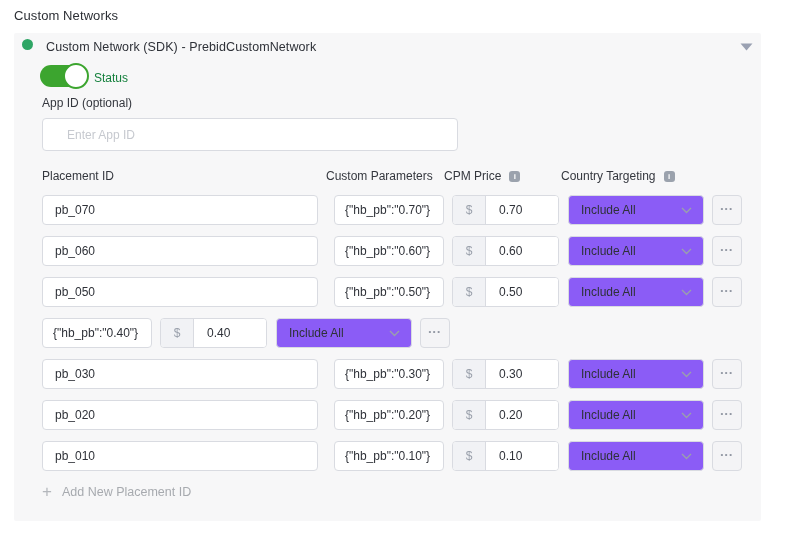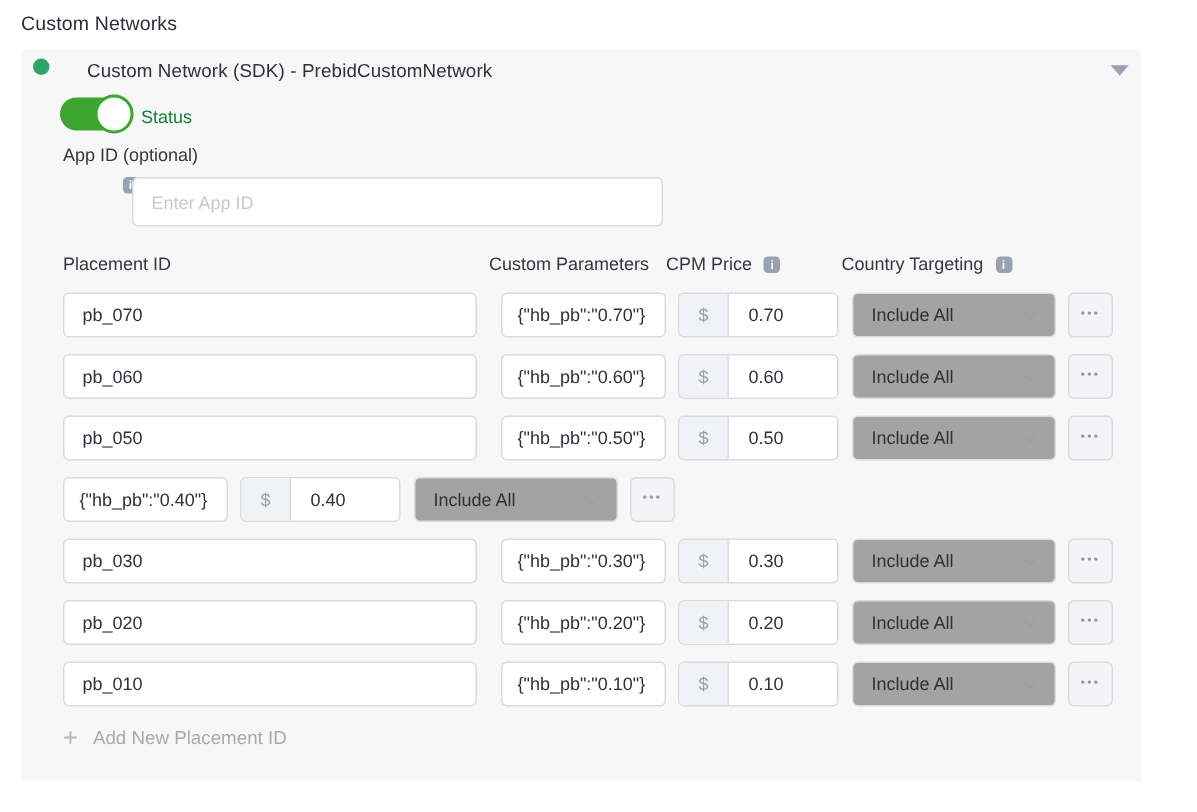--- a/index.html
+++ b/index.html
@@ -16,21 +16,21 @@
   .card {
     position: absolute; left: 14px; top: 33px; width: 747px; height: 488px;
     background: #f7f7f8; border-radius: 2px;
   }
   
   .status-dot {
     position: absolute; left: 8px; top: 6px; width: 11px; height: 11px;
     border-radius: 50%; background: #2ea565;
   }
   .card-title {
-    position: absolute; left: 44px; top: 7px;
+    position: absolute; left: 32px; top: 7px;
     font-size: 12.5px; color: #2e3138; letter-spacing: .1px;
   }
   .expand-chevron {
     position: absolute; right: 8px; top: 10px; width: 13px; height: 8px;
     cursor: pointer; line-height: 0;
   }
   
   .toggle {
     position: absolute; left: 26px; top: 32px; width: 46px; height: 22px;
     border-radius: 12px; background: #3ca52f; cursor: pointer;
@@ -55,23 +55,22 @@
     cursor: pointer;
   }
   
   input {
     font-family: "Liberation Sans", sans-serif;
     border: 1px solid #d9dbe1; border-radius: 4px; background: #ffffff;
     font-size: 12px; color: #2e3138; outline: none;
   }
   input::placeholder { color: #c6c9cf; }
   .appid-input {
-    position: absolute; left: 28px; top: 85px; width: 354px; height: 33px;
-    padding: 0 12px;
-    margin-left: 46px;
+    position: absolute; left: 28px; top: 85px; width: 416px; height: 33px;
+    padding: 0 24px;
   }
   
   .table-header { position: absolute; left: 28px; top: 136px; height: 14px; }
   .col-label {
     position: absolute; top: 0; display: flex; align-items: center; gap: 8px;
     font-size: 12px; color: #34373e; white-space: nowrap;
   }
   .col-placement { left: 0; text-align: center; }
   .col-params    { left: 284px; }
   .col-cpm       { left: 402px; align-items: center; }
@@ -86,21 +85,21 @@
     border: 1px solid #d9dbe1; border-radius: 4px; background: #ffffff; overflow: hidden;
   }
   .currency {
     width: 33px; flex: 0 0 33px; display: flex; align-items: center; justify-content: center;
     background: #f1f2f5; border-right: 1px solid #d9dbe1;
     color: #9aa0ab; font-size: 12px;
   }
   .cpm-input { flex: 1; min-width: 0; border: none; border-radius: 0; height: 100%; padding: 0 0 0 13px; }
   .select {
     width: 136px; height: 30px; margin-right: 8px;
-    border: 1px solid #d9dbe1; border-radius: 4px; background: #a3a3a3;
+    border: 1px solid #d9dbe1; border-radius: 4px; background: #8b5cf6;
     display: flex; align-items: center; justify-content: space-between;
     padding: 0 11px 0 12px; cursor: pointer;
   }
   .select-value { font-size: 12px; color: #2e3138; }
   .select-chevron { line-height: 0; }
   .more-btn {
     width: 30px; height: 30px; border: 1px solid #d9dbe1; border-radius: 4px;
     background: #f4f4f6; display: flex; align-items: center; justify-content: center;
     cursor: pointer; padding: 0;
   }

